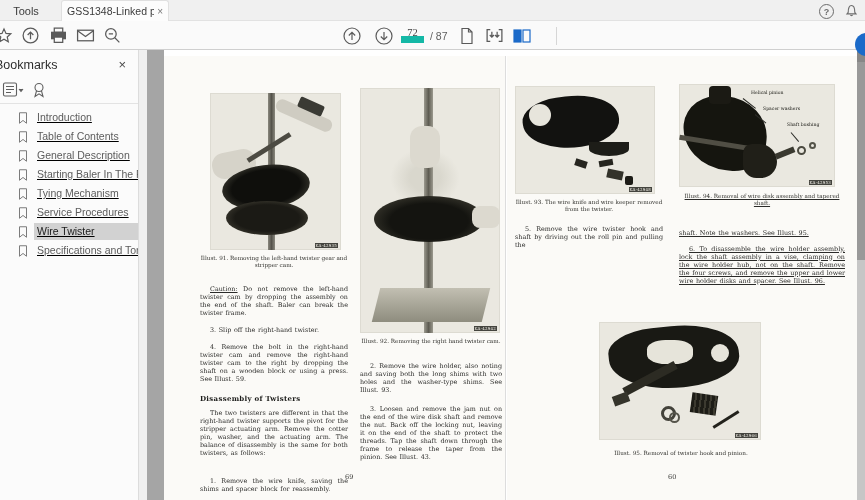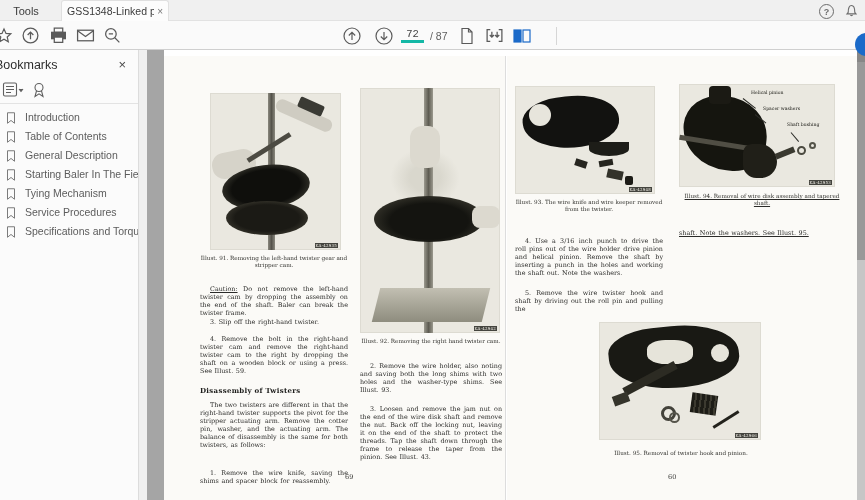--- a/index.html
+++ b/index.html
@@ -13,33 +13,33 @@
   .tab-doc { position:absolute; left:61px; top:0; width:108px; height:21px; background:#fcfcfc; border:1px solid #e0e0e0; border-bottom:none; border-radius:3px 3px 0 0; display:flex; align-items:center; padding:0 5px; font-size:10.5px; color:#3c3c3c; }
   .tab-doc .tab-label { flex:1; white-space:nowrap; overflow:hidden; }
   .tab-doc .tab-close { color:#777; font-size:10px; margin-left:3px; }
   .tabbar-right { position:absolute; right:6px; top:2px; display:flex; gap:10px; align-items:center; }
   .help-circ { width:15px; height:15px; border:1.2px solid #6b6b6b; border-radius:50%; display:flex; align-items:center; justify-content:center; font-size:9px; color:#6b6b6b; font-weight:bold; }
 
   
   .toolbar { position:absolute; left:0; top:21px; width:865px; height:29px; background:#fafafa; border-bottom:1px solid #cfcfcf; }
   .tb-ico { position:absolute; top:3px; width:24px; height:23px; display:flex; align-items:center; justify-content:center; }
   .tb-ico svg { stroke:#5a5a5a; fill:none; stroke-width:1.2; }
-  .pg-input { position:absolute; left:401px; top:7px; width:23px; height:15px; border:none; border-bottom:3px solid #14b8a6; background:transparent; text-align:center; font-size:10.5px; color:#444; font-family:Liberation Mono, monospace; }
+  .pg-input { position:absolute; left:401px; top:7px; width:23px; height:15px; border:none; border-bottom:7px solid #14b8a6; background:transparent; text-align:center; font-size:10.5px; color:#444; font-family:Liberation Serif, serif; }
   .pg-total { position:absolute; left:430px; top:9px; font-size:10.5px; color:#606060; }
   .tb-sep { position:absolute; left:556px; top:6px; width:1px; height:18px; background:#d6d6d6; }
   .fab { position:absolute; left:855px; top:33px; width:23px; height:23px; border-radius:50%; background:#1b6ac9; z-index:30; }
 
   
   .sidebar { position:absolute; left:0; top:50px; width:138px; height:450px; background:#fbfbfb; }
   .sb-head { position:absolute; left:0; top:5px; width:138px; height:22px; }
   .sb-title { position:absolute; left:-5px; top:3px; font-size:12.5px; color:#2e2e2e; }
   .sb-close { position:absolute; right:12px; top:2px; font-size:13px; color:#4a4a4a; }
   .sb-tools { position:absolute; left:0; top:30px; width:138px; height:24px; border-bottom:1px solid #e3e3e3; }
   .sb-tools svg { stroke:#5f5f5f; fill:none; stroke-width:1.1; }
-  .bm-list { position:absolute; left:0; top:58px; width:138px; }
+  .bm-list { position:absolute; left:12px; top:58px; width:138px;text-decoration:underline; }
   .bm-item { display:flex; align-items:center; height:19px; padding-left:4px; cursor:default; }
   .bm-item svg { flex:0 0 14px; stroke:#767676; fill:none; stroke-width:1.1; margin-right:4px; }
   .bm-label { font-size:10.5px; color:#5c5c5c; white-space:nowrap; line-height:15px; padding:1px 3px; }
   .bm-item.selected .bm-label { background:#d2d2d2; color:#1c1c1c; flex:1; }
 
   
   .docbg-strip1 { position:absolute; left:138px; top:50px; width:9px; height:450px; background:#efefef; border-left:1px solid #dcdcdc; }
   .docbg-strip2 { position:absolute; left:147px; top:50px; width:17px; height:450px; background:#a5a5a5; }
   .page { position:absolute; top:56px; height:444px; background:#fbfaf7; }
   .page-left  { left:164px; width:342px; border-right:1px solid #ddd; }
@@ -200,20 +200,26 @@
         <svg width="14" height="16" viewBox="0 0 16 16">
             <path d="M4 2 h8 v12 l-4-3.2 -4 3.2 z"></path>
           </svg>
         <span class="bm-label">Tying Mechanism</span>
       </div>
       <div class="bm-item">
         <svg width="14" height="16" viewBox="0 0 16 16">
             <path d="M4 2 h8 v12 l-4-3.2 -4 3.2 z"></path>
           </svg>
         <span class="bm-label">Service Procedures</span>
+      </div>
+      <div class="bm-item selected">
+        <svg width="14" height="16" viewBox="0 0 16 16">
+            <path d="M4 2 h8 v12 l-4-3.2 -4 3.2 z"></path>
+          </svg>
+        <span class="bm-label">Wire Twister</span>
       </div>
       <div class="bm-item">
         <svg width="14" height="16" viewBox="0 0 16 16">
             <path d="M4 2 h8 v12 l-4-3.2 -4 3.2 z"></path>
           </svg>
         <span class="bm-label">Specifications and Torques</span>
       </div>
     </div>
   </div>
 
@@ -233,21 +239,21 @@
         <div class="blob" style="left:64px;top:16px;width:60px;height:13px;background:#cfccc2;border-radius:6px;transform:rotate(24deg)"></div>
         <div class="blob" style="left:88px;top:8px;width:26px;height:11px;background:#3a3a34;border-radius:2px;transform:rotate(24deg)"></div>
         <div class="blob" style="left:2px;top:58px;width:44px;height:26px;background:#d6d3c9;border-radius:12px;transform:rotate(-12deg)"></div>
         <div class="blob" style="left:34px;top:52px;width:50px;height:5px;background:#4c4a42;transform:rotate(-32deg)"></div>
         <div class="blob" style="left:12px;top:72px;width:88px;height:44px;background:radial-gradient(ellipse at 50% 50%, #0f0f0c 55%, #33322a 75%, #6e6c60 100%);border-radius:50%;transform:rotate(-7deg)"></div>
         <div class="blob" style="left:16px;top:108px;width:82px;height:34px;background:radial-gradient(ellipse at 50% 50%, #1b1a15 55%, #3c3a30 80%, #7a786a 100%);border-radius:50%"></div>
         <span class="ref">KA-42935</span>
       </div>
       <div class="mcap" style="margin-top:5px;">Illust. 91. Removing the left-hand twister gear and stripper cam.</div>
       <div class="mtext ind" style="margin-top:16px;"><span style="text-decoration:underline">Caution:</span><span> Do not remove the left-hand twister cam by dropping the assembly on the end of the shaft.  Baler can break the twister frame.</span></div>
-      <div class="mtext ind" style="margin-top:1px;">3.  Slip off the right-hand twister.</div>
+      <div class="mtext ind" style="margin-top:9px;">3.  Slip off the right-hand twister.</div>
       <div class="mtext ind" style="margin-top:9px;">4.  Remove the bolt in the right-hand twister cam and remove the right-hand twister cam to the right by dropping the shaft on a wooden block or using a press. See Illust. 59.</div>
       <div class="mhead" style="margin-top:11px;">Disassembly of Twisters</div>
       <div class="mtext ind" style="margin-top:6px;">The two twisters are different in that the right-hand twister supports the pivot for the stripper actuating arm.  Remove the cotter pin, washer, and the actuating arm.  The balance of disassembly is the same for both twisters, as follows:</div>
       <div class="mtext ind" style="margin-top:20px;">1.  Remove the wire knife, saving the shims and spacer block for reassembly.</div>
     </div>
 
     <div class="col" style="left:196px; top:32px; width:142px;">
       <div class="ph" style="width:140px; height:245px;">
         <div class="blob" style="left:30px;top:60px;width:70px;height:60px;background:radial-gradient(#d9d7cd 30%,transparent 70%)"></div>
         <div class="blob" style="left:64px;top:0;width:9px;height:245px;background:linear-gradient(90deg,#9b998e,#5e5c52,#9b998e)"></div>
@@ -272,21 +278,20 @@
         <div class="blob" style="left:8px;top:10px;width:96px;height:52px;background:#121210;border-radius:40% 55% 45% 60%;transform:rotate(-8deg)"></div>
         <div class="blob" style="left:14px;top:18px;width:22px;height:22px;background:#e7e5dc;border-radius:50%"></div>
         <div class="blob" style="left:74px;top:56px;width:40px;height:14px;background:#1d1d18;border-radius:0 0 50% 50%"></div>
         <div class="blob" style="left:60px;top:74px;width:12px;height:7px;background:#26251f;transform:rotate(18deg)"></div>
         <div class="blob" style="left:84px;top:74px;width:14px;height:6px;background:#26251f;transform:rotate(-10deg)"></div>
         <div class="blob" style="left:92px;top:84px;width:16px;height:9px;background:#33322a;transform:rotate(12deg)"></div>
         <div class="blob" style="left:110px;top:90px;width:8px;height:9px;background:#1c1b16;border-radius:2px"></div>
         <span class="ref">KA-42948</span>
       </div>
       <div class="mcap" style="margin-top:5px;">Illust. 93. The wire knife and wire keeper removed from the twister.</div>
-      <div class="mtext ind" style="margin-top:24px;">4.  Use a 3/16 inch punch to drive the roll pins out of the wire holder drive pinion and helical pinion.  Remove the shaft by inserting a punch in the holes and working the shaft out.  Note the washers.</div>
       <div class="mtext ind" style="margin-top:12px;">5.  Remove the wire twister hook and shaft by driving out the roll pin and pulling the</div>
     </div>
 
     <div class="col" style="left:172px; top:28px; width:166px;text-decoration:underline;">
       <div class="ph" style="width:156px; height:103px;">
         <div class="blob" style="left:4px;top:12px;width:84px;height:74px;background:#15150f;border-radius:45% 55% 40% 58%;transform:rotate(6deg)"></div>
         <div class="blob" style="left:30px;top:2px;width:22px;height:18px;background:#1b1a14;border-radius:4px"></div>
         <div class="blob" style="left:0px;top:58px;width:92px;height:5px;background:#504e44;transform:rotate(9deg)"></div>
         <div class="blob" style="left:64px;top:60px;width:34px;height:34px;background:#201f18;border-radius:30% 60% 55% 45%"></div>
         <div class="blob" style="left:96px;top:66px;width:20px;height:6px;background:#3a3930;transform:rotate(-22deg)"></div>
@@ -295,20 +300,21 @@
         <span class="lbl94" style="left:72px;top:6px;">Helical pinion</span>
         <div class="lead" style="left:64px;top:14px;width:16px;transform:rotate(38deg)"></div>
         <span class="lbl94" style="left:84px;top:22px;">Spacer washers</span>
         <div class="lead" style="left:76px;top:30px;width:14px;transform:rotate(38deg)"></div>
         <span class="lbl94" style="left:108px;top:38px;">Shaft bushing</span>
         <div class="lead" style="left:112px;top:48px;width:12px;transform:rotate(50deg)"></div>
         <span class="ref">KA-42953</span>
       </div>
       <div class="mcap" style="margin-top:6px;">Illust. 94. Removal of wire disk assembly and tapered shaft.</div>
       <div class="mtext" style="margin-top:22px;">shaft.  Note the washers.  See Illust. 95.</div>
+      <div class="mtext ind" style="margin-top:8px;">6.  To disassemble the wire holder assembly, lock the shaft assembly in a vise, clamping on the wire holder hub, not on the shaft.  Remove the four screws, and remove the upper and lower wire holder disks and spacer.  See Illust. 96.</div>
     </div>
 
     <div class="col" style="left:92px; top:266px; width:164px;">
       <div class="ph" style="width:162px; height:118px;">
         <div class="blob" style="left:10px;top:4px;width:130px;height:62px;background:#191914;border-radius:35% 50% 42% 55%;transform:rotate(-6deg)"></div>
         <div class="blob" style="left:48px;top:18px;width:46px;height:24px;background:#e6e4da;border-radius:40%"></div>
         <div class="blob" style="left:112px;top:22px;width:18px;height:18px;background:#e6e4da;border-radius:50%"></div>
         <div class="blob" style="left:22px;top:52px;width:58px;height:9px;background:#2c2b23;transform:rotate(-28deg)"></div>
         <div class="blob" style="left:14px;top:72px;width:16px;height:10px;background:#35342b;transform:rotate(-20deg)"></div>
         <div class="blob" style="left:92px;top:72px;width:26px;height:20px;background:repeating-linear-gradient(90deg,#1d1c16 0 3px,#3c3a30 3px 5px);transform:rotate(8deg)"></div>

